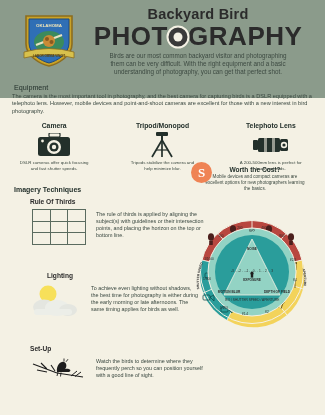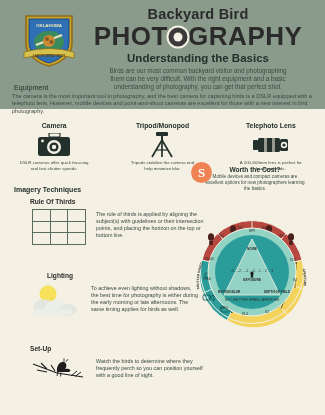--- a/index.html
+++ b/index.html
@@ -6,21 +6,21 @@
   html,body { width:325px; height:415px; }
   body {
     font-family:"Liberation Sans", sans-serif;
     background:#f4f1e4;
     position:relative;
     overflow:hidden;
   }
 
   
   #header {
-    position:absolute; left:0; top:0; width:325px; height:109px;
+    position:absolute; left:0; top:0; width:325px; height:98px;
     background:#8b9b8b;
   }
   #seal {
     position:absolute; left:20px; top:12px; width:58px; height:56px;
   }
   #title-block {
     position:absolute; left:78px; top:6px; width:240px; text-align:center;
   }
   #line1 {
     font-size:14.5px; font-weight:bold; color:#2b2b2b; letter-spacing:.2px;
@@ -128,21 +128,20 @@
     <path d="M4 40 Q29 33 54 40 L54 46 Q29 39 4 46 Z" fill="#d8c14c" stroke="#8c6d1f" stroke-width=".8"></path>
     <text x="29" y="45" text-anchor="middle" font-size="3" fill="#5a4512" font-family="Liberation Sans, sans-serif" font-weight="bold">LABOR OMNIA VINCIT</text>
   </svg>
 
   <div id="title-block">
     <div id="line1">Backyard Bird</div>
     <div id="line2">
       <span>PHOTOGRAPHY</span>
       <span id="lens-overlay"></span>
     </div>
-    <div id="line3">Understanding the Basics</div>
     <div id="subtext">Birds are our most common backyard visitor and photographing them can be very difficult. With the right equipment and a basic understanding of photography, you can get that perfect shot.</div>
   </div>
 </div>
 
 <div id="eq-label">Equipment</div>
 <div id="eq-para">The camera is the most important tool in photography, and the best camera for capturing birds is a DSLR equipped with a telephoto lens. However, mobile devices and point-and-shoot cameras are excellent for those with a new interest in bird photography.</div>
 
 <div id="eq-cols">
 
   <div class="eq-col">

